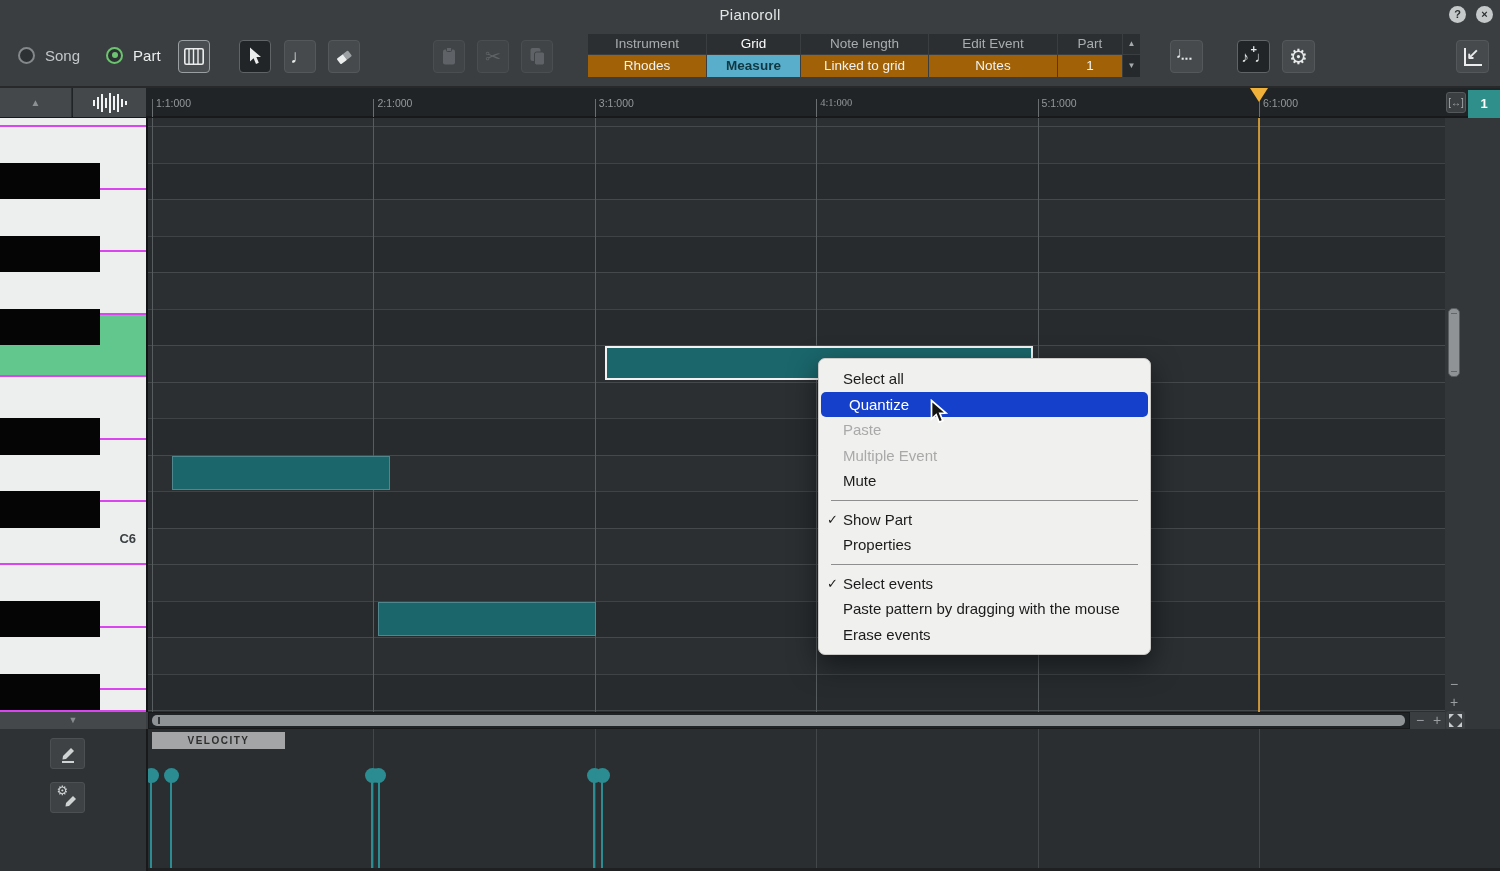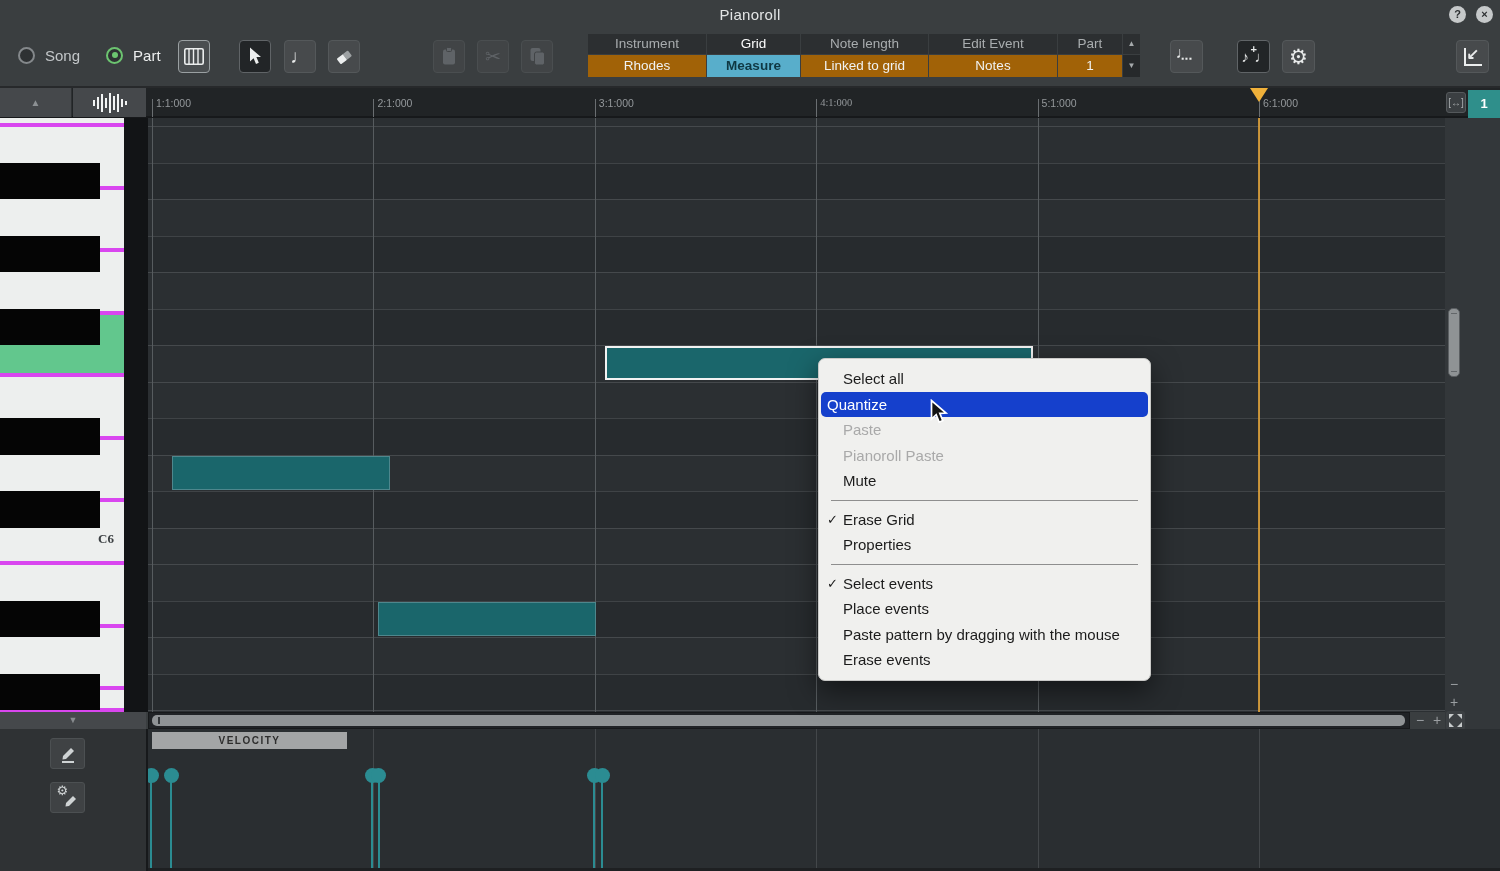--- a/index.html
+++ b/index.html
@@ -66,21 +66,21 @@
   .rowshade { position:absolute; left:0; width:100%; background:rgba(0,0,0,0.08); }
   .vline { position:absolute; top:0; width:1px; height:100%; background:#575c5f; }
   .note { position:absolute; height:34px; background:#1a666b; border:1px solid #4e878d; }
   .note.selected { border:2px solid #f2f2f2; }
   .playhead-line { position:absolute; top:0; width:2px; height:100%; background:rgba(224,162,56,0.85); }
   .playhead-tri { position:absolute; width:0; height:0; border-left:9px solid transparent;
                   border-right:9px solid transparent; border-top:14px solid #f0b13a; }
 
   
   .keys { position:absolute; left:0; top:118px; width:148px; height:594px; background:#121416; overflow:hidden; }
-  .wkey { position:absolute; left:0; width:124px; background:#edefee; border-bottom:4px solid #d946ef;font-family:Liberation Serif, serif; }
+  .wkey { position:absolute; left:0; width:146px; background:#edefee; border-bottom:2px solid #d946ef; }
   .wkey.highlighted { background:#62c78d; }
   .bkey { position:absolute; left:0; width:100px; height:36.5px; background:#050505; }
   .key-label { position:absolute; right:10px; font-size:13px; font-weight:bold; color:#3c4043; }
 
   
   .gutter { position:absolute; left:1445px; top:118px; width:55px; height:612px; background:#33373a; }
   .vthumb { position:absolute; left:3px; top:190px; width:12px; height:69px; background:#8f9395;
             border-radius:5px; border:1px solid #5b5f62; }
   .vthumb::before, .vthumb::after { content:""; position:absolute; left:2px; right:2px; height:1px; background:#63676a; }
   .vthumb::before { top:4px; } .vthumb::after { bottom:4px; }
@@ -99,36 +99,36 @@
   .expand-btn { position:absolute; left:1446px; top:-1px; width:19px; height:19px; background:#3c4043;
                 border-radius:3px; display:flex; align-items:center; justify-content:center; }
 
   
   .vel-left { position:absolute; left:0; top:729px; width:148px; height:142px; background:#2f3234;
               border-right:2px solid #17191b; }
   .vel-btn { position:absolute; left:50px; width:35px; height:31px; background:#3f4244; border:1px solid #4c5052;
              border-radius:3px; display:flex; align-items:center; justify-content:center; color:#cfd3d4; }
   .vel-area { position:absolute; left:148px; top:729px; width:1352px; height:142px; background:#2a2e31;
               border-bottom:3px solid #1e2022; overflow:hidden; }
-  .vel-label { position:absolute; left:4px; top:3px; width:195px; height:17px; background:#a3a5a6;
+  .vel-label { position:absolute; left:4px; top:3px; width:133px; height:17px; background:#a3a5a6;
                color:#2e2e2e; font-size:10px; font-weight:bold; letter-spacing:1.5px; text-align:center;
                line-height:17px; }
   .vel-line { position:absolute; top:0; width:1px; height:139px; background:#43474a; }
   .vel-stem { position:absolute; width:2px; background:#2b8c92; }
   .vel-dot { position:absolute; width:15px; height:15px; border-radius:50%; background:#2b8c92; }
 
   
   .menu { position:absolute; left:818px; top:358px; width:333px; background:#f0f0ee;
           border:1px solid #c9c9c7; border-radius:7px; box-shadow:0 10px 28px rgba(0,0,0,.5);
           padding:7px 0; z-index:50; }
   .menu-item { position:relative; height:25.5px; line-height:25.5px; padding-left:24px;
                font-size:15px; color:#1b1b1b; white-space:nowrap; }
   .menu-item .chk { position:absolute; left:8px; font-size:13px; }
   .menu-item.disabled { color:#a9a9a9; }
-  .menu-item.highlighted { margin:0 2px; padding-left:6px; background:#1540cc; color:#fff; border-radius:5px; }
+  .menu-item.highlighted { margin:0 2px; padding-left:28px; background:#1540cc; color:#fff; border-radius:5px; }
   .menu-div { border-top:1px solid #8e8e8e; margin:6px 12px; height:0; }
 
   .mouse-cursor { position:absolute; left:929px; top:399px; z-index:100; }
 
   svg { display:block; }
 </style>
 </head>
 <body>
 
 <div class="app">
@@ -414,28 +414,27 @@
       <div class="vel-stem" style="left: 445px; top: 46px; height: 93px;"></div>
       <div class="vel-dot" style="left: 438.5px; top: 38.5px;"></div>
       <div class="vel-stem" style="left: 453px; top: 46px; height: 93px;"></div>
       <div class="vel-dot" style="left: 446.5px; top: 38.5px;"></div>
     </div>
 
   <div class="menu" id="menu">
       <div class="menu-item"><span>Select all</span></div>
       <div class="menu-item highlighted"><span>Quantize</span></div>
       <div class="menu-item disabled"><span>Paste</span></div>
-      <div class="menu-item disabled"><span>Pianoroll Paste</span></div>
+      <div class="menu-item disabled"><span>Multiple Event</span></div>
       <div class="menu-item"><span>Mute</span></div>
       <div class="menu-div"></div>
-      <div class="menu-item"><span class="chk">✓</span><span>Erase Grid</span></div>
+      <div class="menu-item"><span class="chk">✓</span><span>Show Part</span></div>
       <div class="menu-item"><span>Properties</span></div>
       <div class="menu-div"></div>
       <div class="menu-item"><span class="chk">✓</span><span>Select events</span></div>
-      <div class="menu-item"><span>Place events</span></div>
       <div class="menu-item"><span>Paste pattern by dragging with the mouse</span></div>
       <div class="menu-item"><span>Erase events</span></div>
     </div>
 
   <div class="mouse-cursor">
     <svg width="21" height="27" viewBox="0 0 21 27">
         <path d="M2.5 1.5 L2.5 20 L7.2 15.6 L10.2 23.2 L13.8 21.6 L10.8 14.3 L17 14 Z" fill="#141414" stroke="#ffffff" stroke-width="1.7"></path>
       </svg>
   </div>
 

